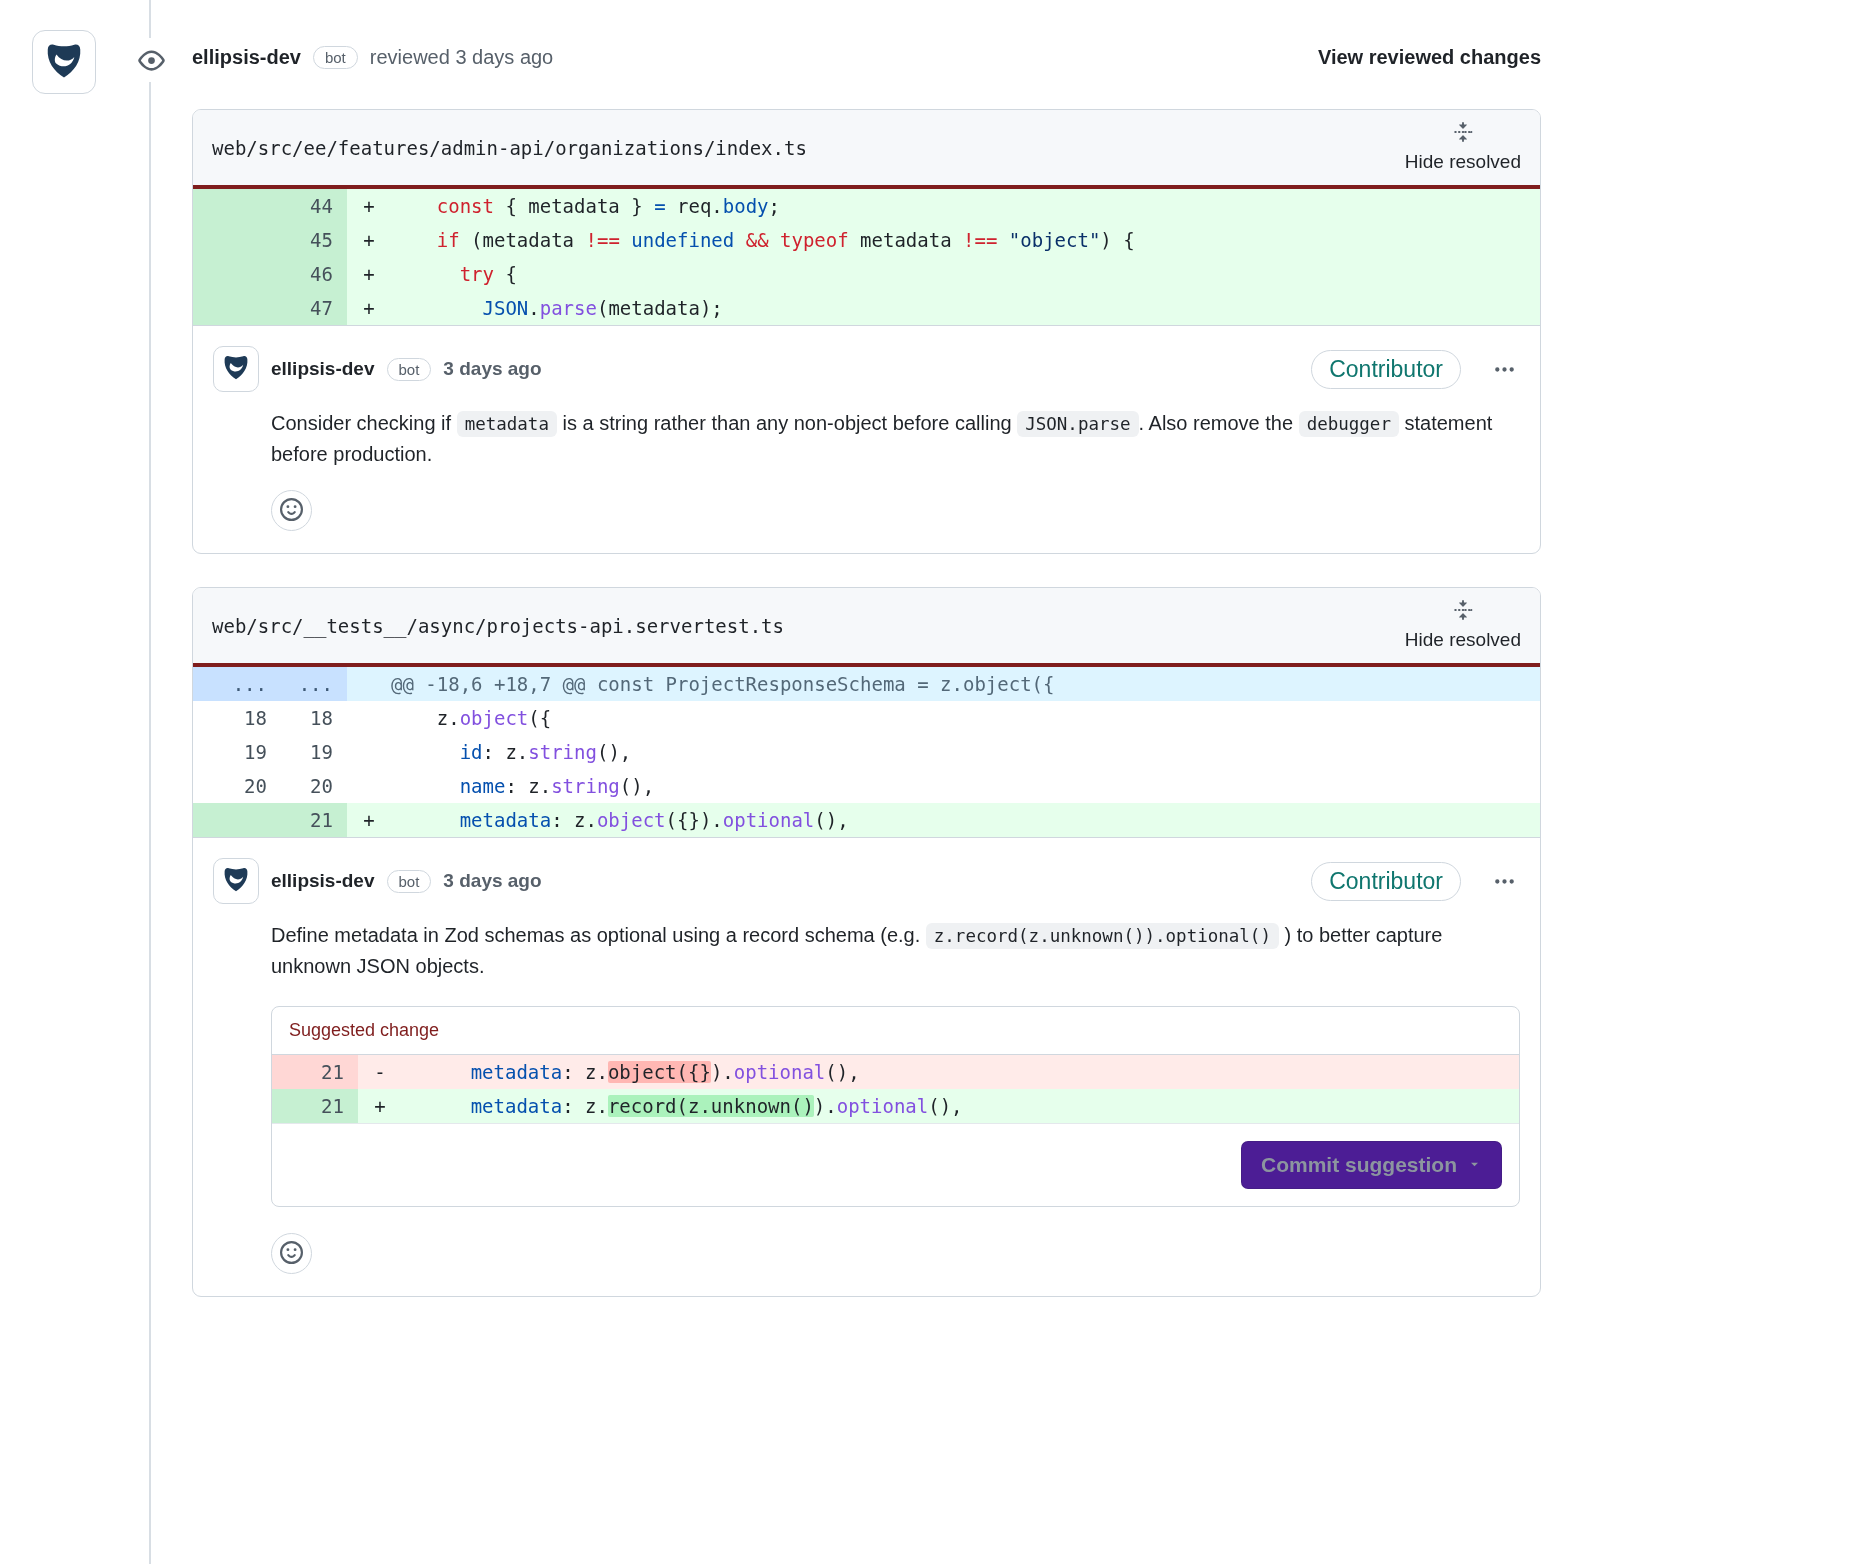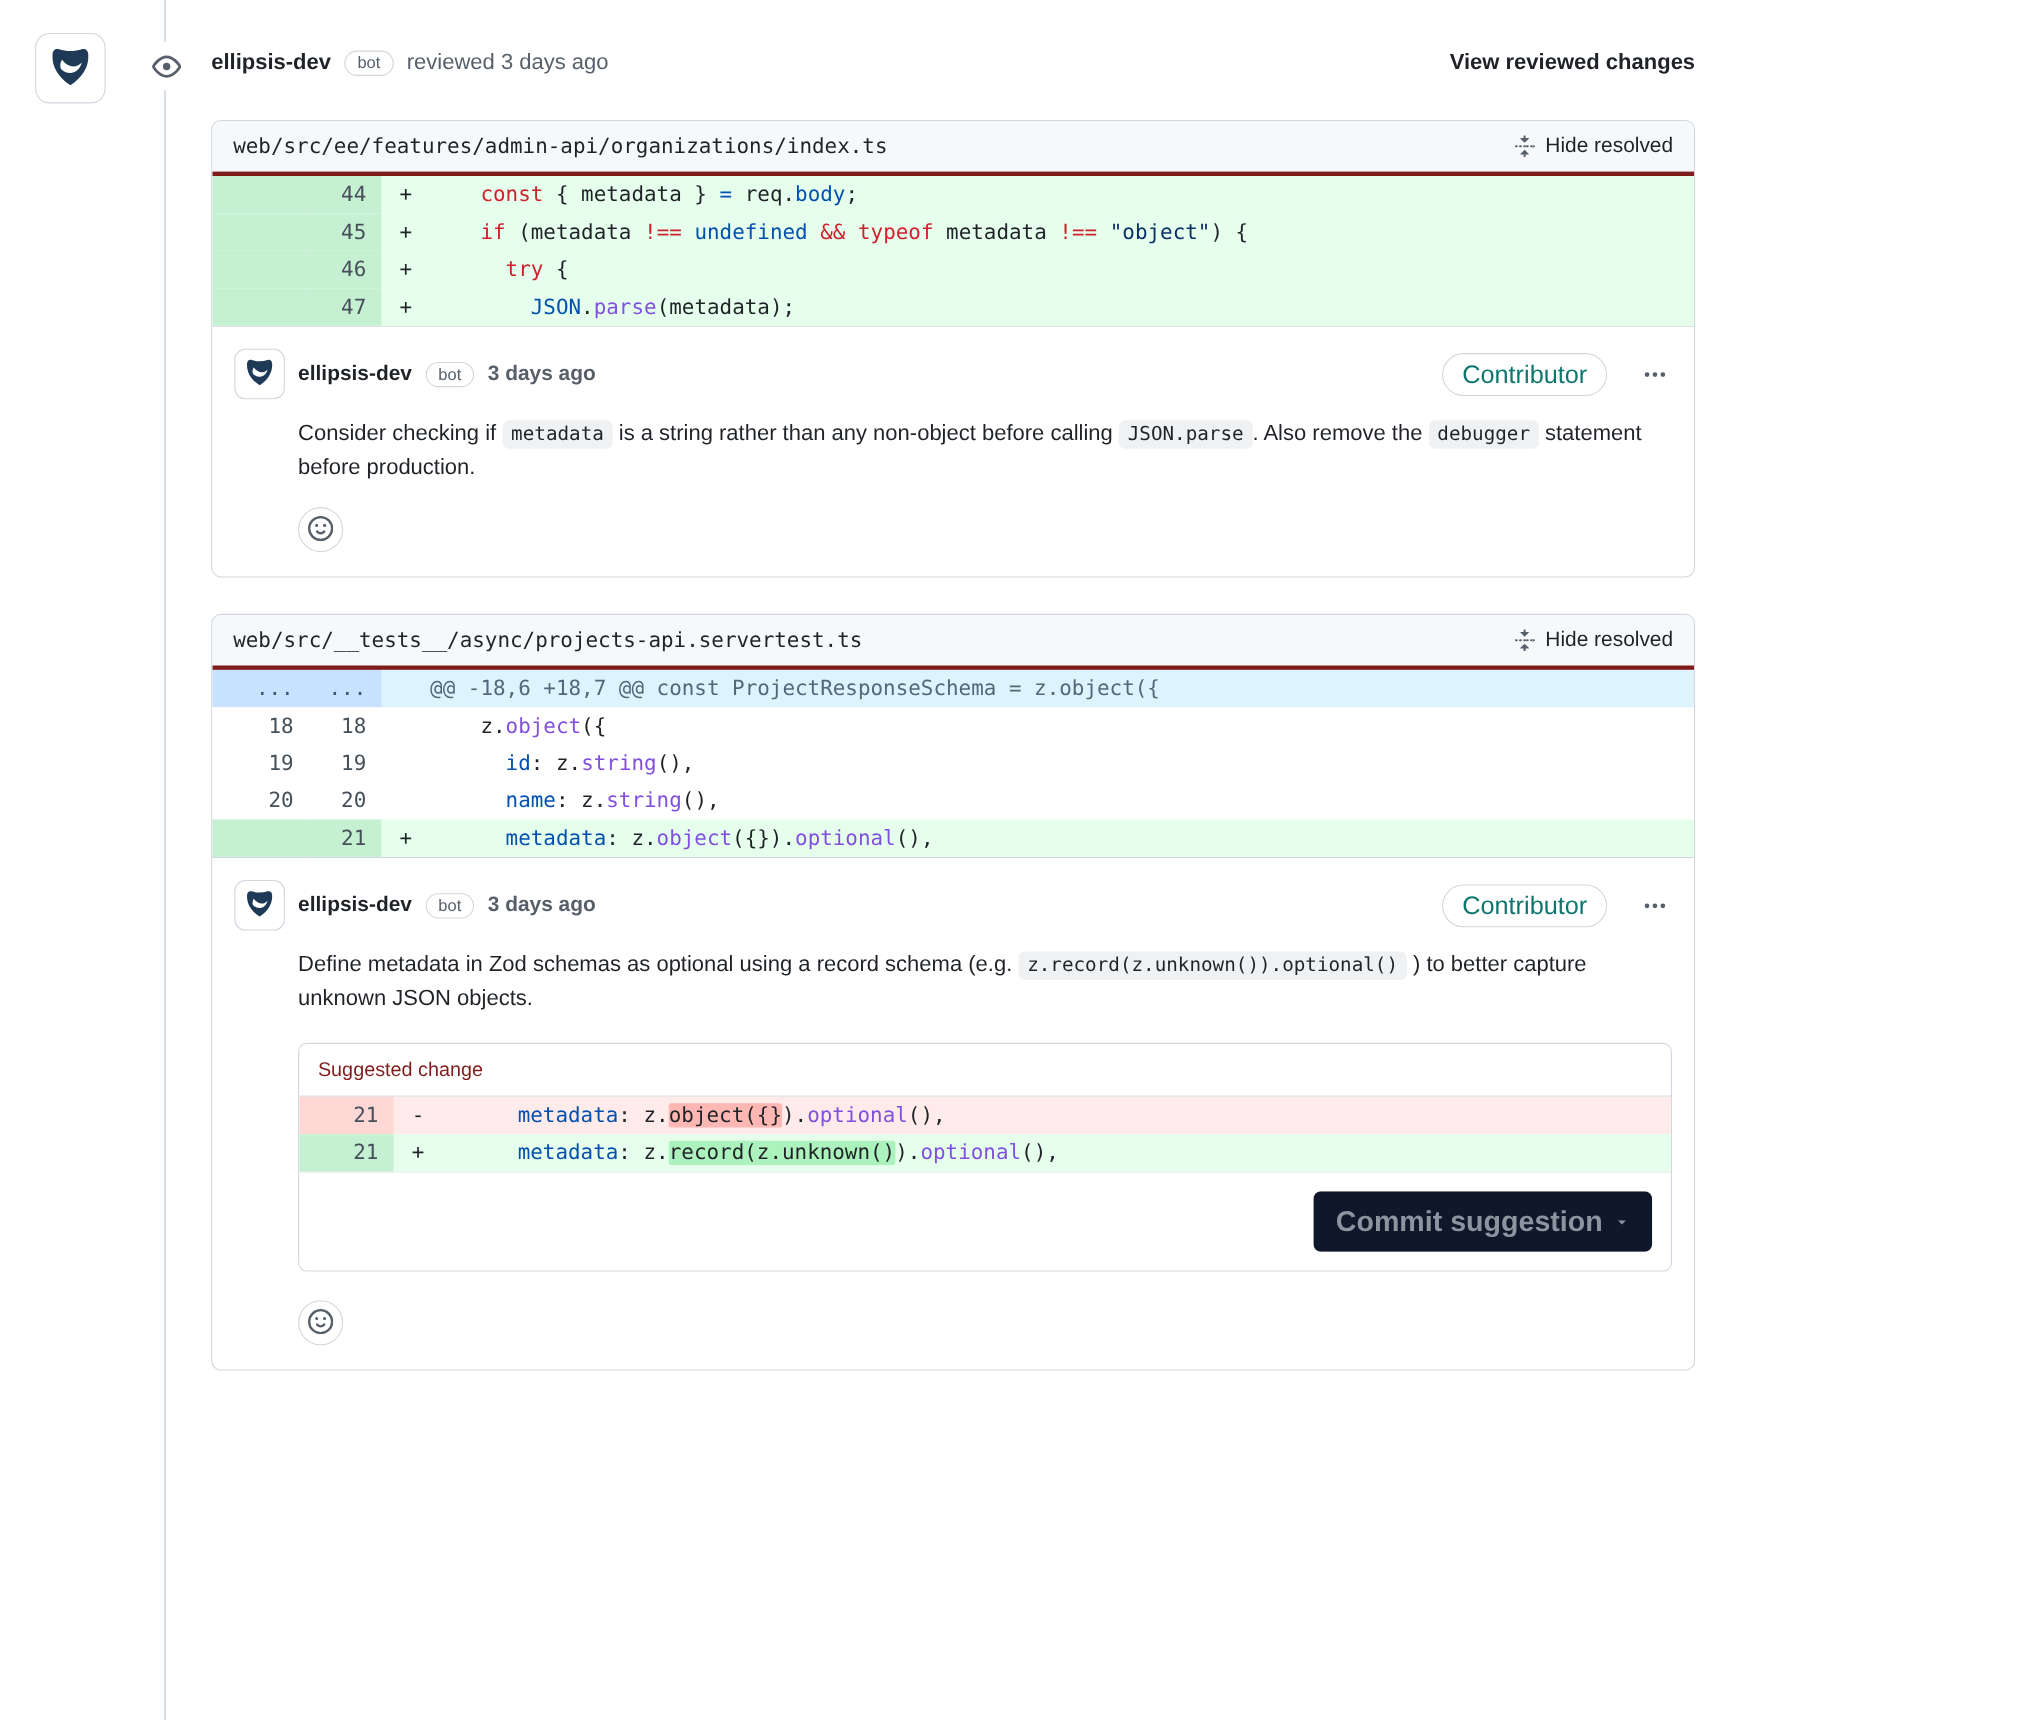--- a/index.html
+++ b/index.html
@@ -18,21 +18,21 @@
   .rh-author{font-weight:700;cursor:pointer;}
   .pill{border:1px solid #d0d7de;border-radius:999px;color:#57606a;background:#fff;}
   .bot-pill{font-size:15px;padding:2px 11px;}
   .rh-action{color:#57606a;}
   .view-link{margin-left:auto;font-weight:600;color:#1f2328;cursor:pointer;text-decoration:none;}
 
   .thread-card{border:1px solid #d0d7de;border-radius:9px;background:#fff;margin-bottom:33px;overflow:hidden;}
   .file-header{display:flex;align-items:center;background:#f6f8fa;border-bottom:4px solid #7f1d1d;padding:12px 19px;}
   .file-path{font-family:"DejaVu Sans Mono",monospace;font-size:19px;cursor:pointer;}
   .hide-resolved{margin-left:auto;display:flex;align-items:center;gap:9px;background:none;border:none;
-    font-family:"Liberation Sans",sans-serif;font-size:19px;color:#1f2328;cursor:pointer;padding:0;}
+    font-family:"Liberation Sans",sans-serif;font-size:19px;color:#1f2328;cursor:pointer;padding:0;flex-direction:column;}
   .hide-resolved .ic{color:#57606a;display:flex;}
 
   .diff{font-family:"DejaVu Sans Mono",monospace;font-size:19px;border-bottom:1px solid #d0d7de;}
   .drow{display:flex;height:34px;line-height:34px;white-space:pre;}
   .gut{flex:0 0 88px;text-align:right;padding-right:14px;color:#45505a;box-sizing:border-box;}
   .gut.new{flex:0 0 66px;}
   .drow .code{flex:1;overflow:hidden;}
   .sign{display:inline-block;width:44px;text-align:center;}
   .drow.add .gut{background:var(--add-gutter);}
   .drow.add .code{background:var(--add-bg);}
@@ -59,22 +59,22 @@
   .inline-code{font-family:"DejaVu Sans Mono",monospace;font-size:17.5px;background:var(--inline-code-bg);
     border-radius:6px;padding:3px 8px;}
   .reaction{margin-left:58px;width:41px;height:41px;border:1px solid #d0d7de;border-radius:999px;background:#fff;
     color:#57606a;display:flex;align-items:center;justify-content:center;cursor:pointer;}
 
   .suggestion{margin:24px 0 26px 58px;border:1px solid #d0d7de;border-radius:8px;overflow:hidden;background:#fff;}
   .sug-head{padding:13px 17px;font-size:18px;color:#7f1d1d;border-bottom:1px solid #d0d7de;}
   .sug-diff{font-family:"DejaVu Sans Mono",monospace;font-size:19px;}
   .sug-diff .gut{flex:0 0 86px;}
   .sug-footer{display:flex;justify-content:flex-end;padding:17px;border-top:1px solid #e4e8ec;}
-  .commit-btn{display:flex;align-items:center;gap:10px;background:#0f172a;color:#8c959f;border:1px solid rgba(27,31,36,0.12);
-    border-radius:7px;padding:11px 19px;font-family:"Liberation Sans",sans-serif;font-size:26px;font-weight:600;cursor:not-allowed;}
+  .commit-btn{display:flex;align-items:center;gap:10px;background:#4c1d95;color:#8c959f;border:1px solid rgba(27,31,36,0.12);
+    border-radius:7px;padding:11px 19px;font-family:"Liberation Sans",sans-serif;font-size:21px;font-weight:600;cursor:not-allowed;}
 </style>
 </head>
 <body>
 
 <div class="page">
   <div class="timeline-line"></div>
 
   <div class="review-avatar">
     <span>
       <svg viewBox="0 0 64 64" width="40" height="40">

